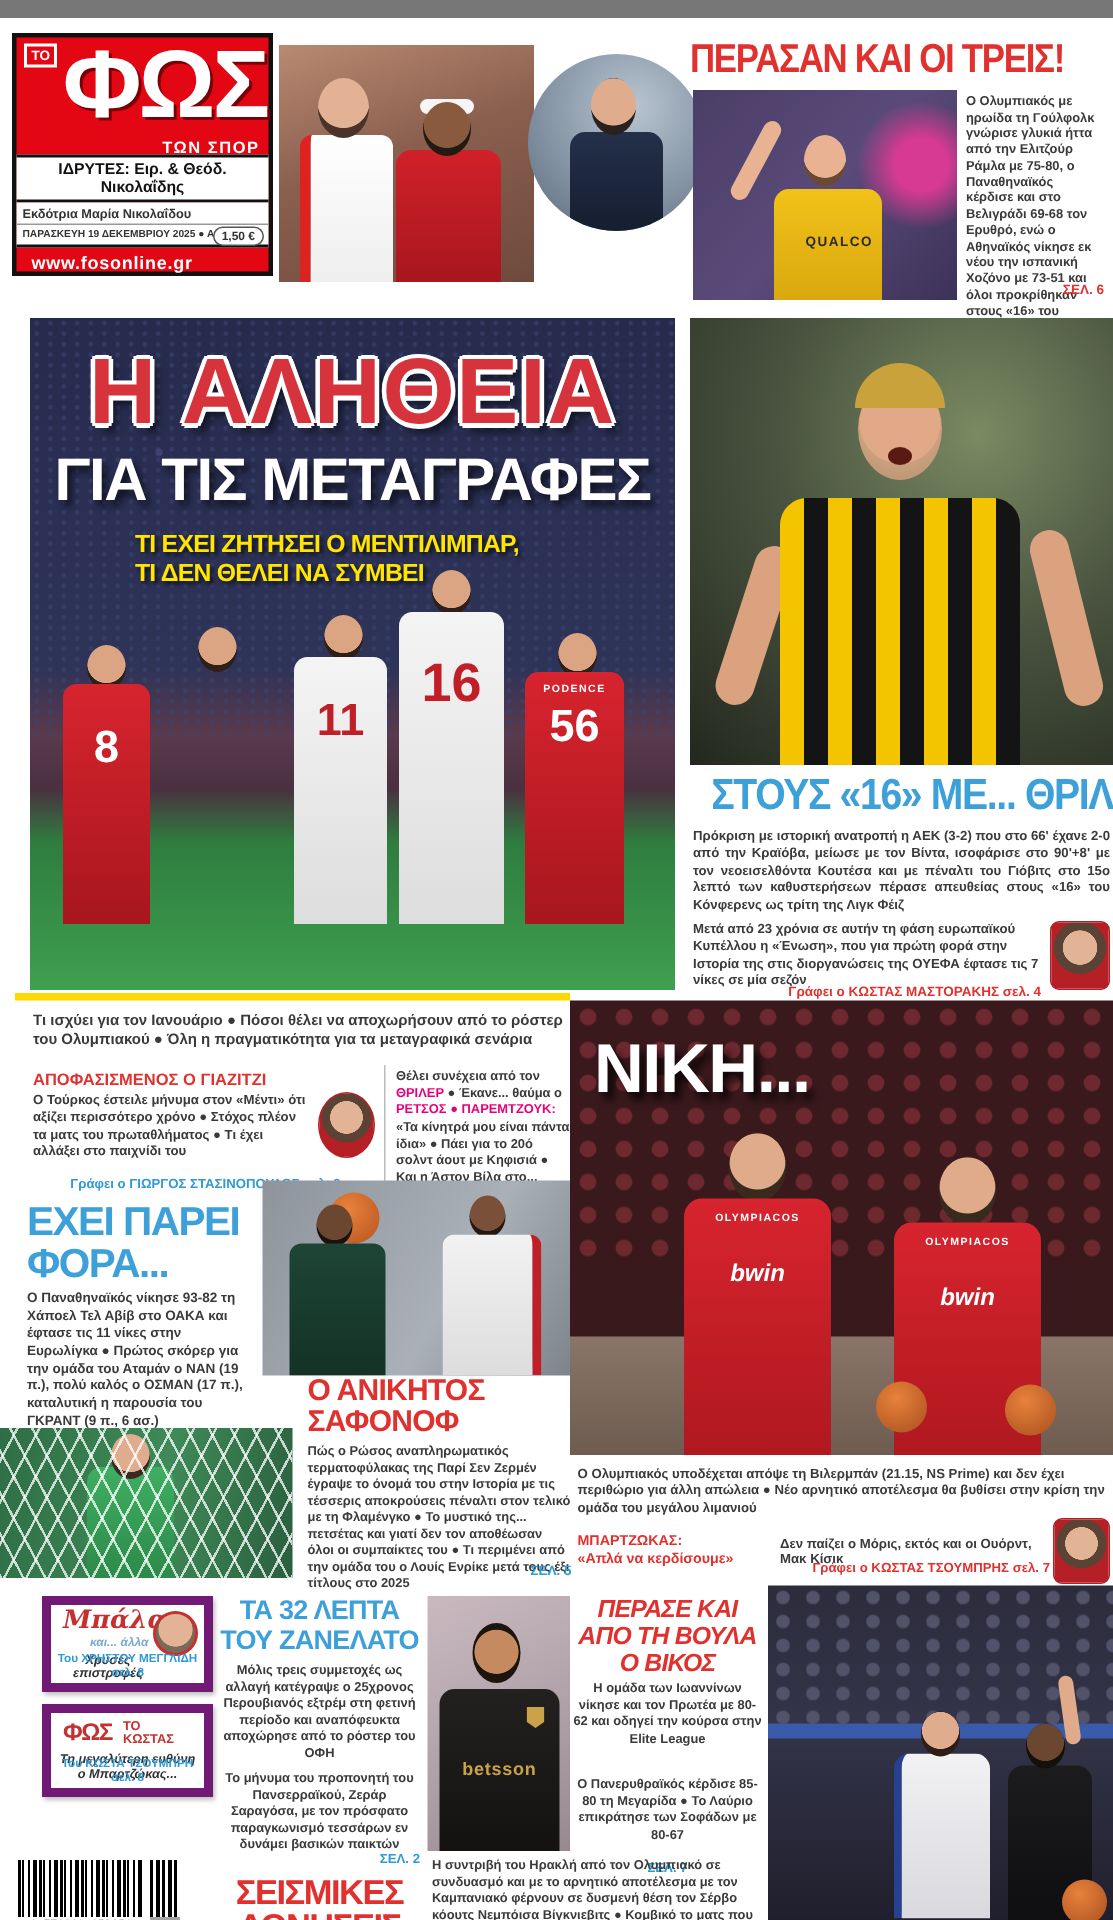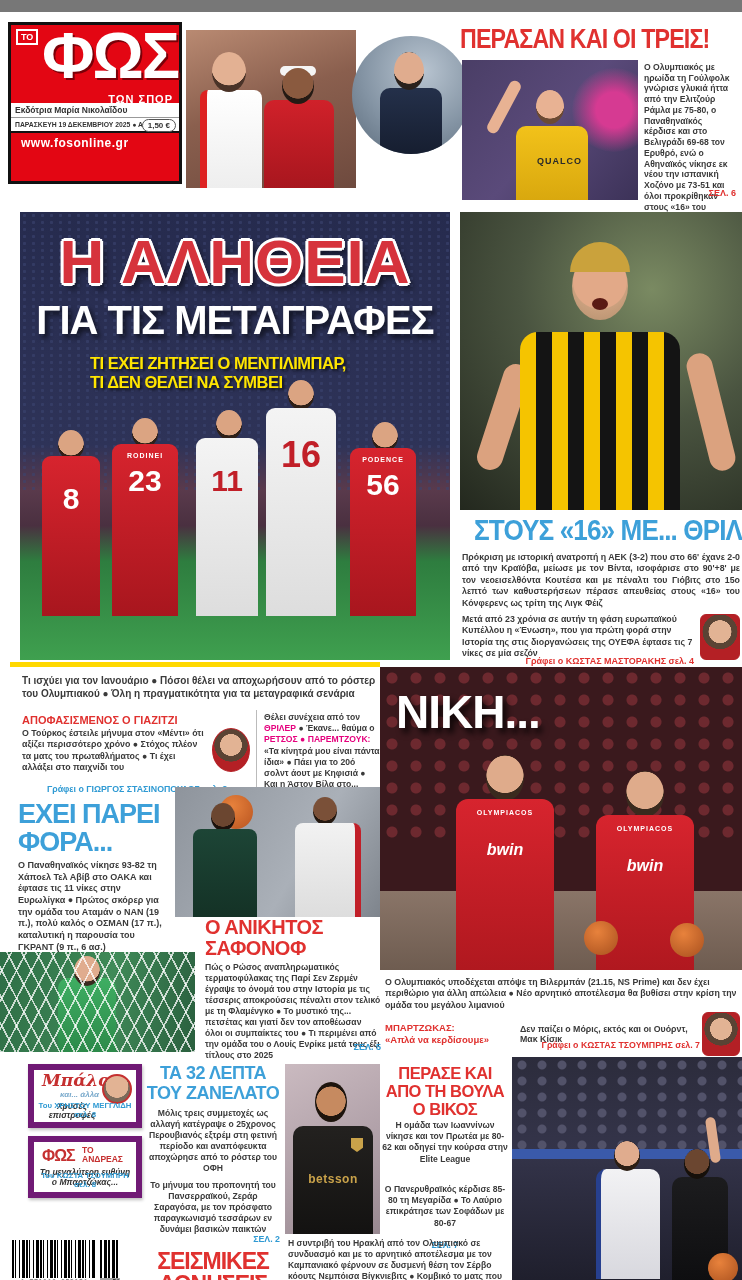--- a/index.html
+++ b/index.html
@@ -156,21 +156,21 @@
   .zan-p1 { left:146px; top:1096px; width:134px; text-align:center; font-size:8.6px; font-weight:bold; color:#3a3a3a; line-height:1.28; }
   .zan-p2 { left:146px; top:1168px; width:134px; text-align:center; font-size:8.6px; font-weight:bold; color:#3a3a3a; line-height:1.28; }
   .zan-sel { left:146px; top:1222px; width:134px; text-align:right; font-size:8.8px; font-weight:bold; color:#2f9ad3; }
   .ph-bets { left:285px; top:1052px; width:95px; height:170px; background:linear-gradient(150deg,#cabac0,#b0a0a8 55%,#988890); }
   .ph-bets .torso { position:absolute; left:8px; top:62px; width:80px; height:108px; border-radius:10px 10px 0 0; background:linear-gradient(#23211f,#131211); }
   .ph-bets .brand { position:absolute; left:8px; top:108px; width:80px; text-align:center; color:#c9a24a; font-weight:bold; font-size:12px; letter-spacing:0.5px; }
   .ph-bets .crest { position:absolute; left:66px; top:74px; width:12px; height:14px; background:#c9a24a; clip-path:polygon(0 0,100% 0,100% 70%,50% 100%,0 70%); }
   .ph-bets .headz { position:absolute; left:30px; top:18px; width:32px; height:40px; border-radius:50%; background:radial-gradient(circle at 50% 48%,#c68a60 55%,#1d140d 57%); }
 
   
-  .vik-h { left:382px; top:1052px; width:126px; text-align:center; font-size:16.5px; font-weight:bold; color:#e0312f; line-height:1.1; letter-spacing:-0.5px; }
+  .vik-h { left:382px; top:1052px; width:126px; text-align:center; font-size:16.5px; font-weight:bold; color:#e0312f; line-height:1.1; letter-spacing:-0.5px;font-style:italic; }
   .vik-p1 { left:382px; top:1108px; width:126px; text-align:center; font-size:8.6px; font-weight:bold; color:#3a3a3a; line-height:1.3; }
   .vik-p2 { left:382px; top:1172px; width:126px; text-align:center; font-size:8.6px; font-weight:bold; color:#3a3a3a; line-height:1.3; }
   .vik-sel { left:382px; top:1228px; width:126px; text-align:center; font-size:8.8px; font-weight:bold; color:#2f9ad3; }
   .ph-hoop { left:512px; top:1045px; width:230px; height:235px; background:linear-gradient(#2c2c3c 0%,#34344a 40%,#1d1d2a 100%); }
   .ph-hoop .rail { position:absolute; left:0; top:92px; width:100%; height:10px; background:#3a5aaa; }
   .ph-hoop .crowd { position:absolute; inset:0; height:95px; background-image:radial-gradient(circle,#56566e 4px,transparent 5px); background-size:20px 16px; opacity:.9; }
   .ph-hoop .pw { position:absolute; left:84px; top:112px; width:64px; height:110px; border-radius:10px 10px 0 0; background:linear-gradient(#f2f2f4,#d8d8de); border-left:5px solid #27408f; }
   .ph-hoop .pb { position:absolute; left:160px; top:120px; width:56px; height:112px; border-radius:10px 10px 0 0; background:linear-gradient(#1c1c1e,#0d0d0f); }
   .ph-hoop .hw { position:absolute; left:102px; top:84px; width:26px; height:30px; border-radius:50%; background:radial-gradient(circle at 50% 42%,#e0ac8e 56%,#2c1e14 58%); }
   .ph-hoop .hb { position:absolute; left:172px; top:92px; width:26px; height:30px; border-radius:50%; background:radial-gradient(circle at 50% 42%,#6b4630 56%,#16100a 58%); }
@@ -185,20 +185,21 @@
 <body>
 
 <div id="page">
 
   <div class="abs masthead">
     <div class="mast-logo">
       <span class="mast-to">ΤΟ</span>
       <div class="mast-fos">ΦΩΣ</div>
       <div class="mast-tonspor">ΤΩΝ ΣΠΟΡ</div>
     </div>
+    <div class="mast-founders">ΙΔΡΥΤΕΣ: Ειρ. &amp; Θεόδ. Νικολαΐδης</div>
     <div class="mast-pub">Εκδότρια Μαρία Νικολαΐδου</div>
     <div class="mast-date">
       <span>ΠΑΡΑΣΚΕΥΗ 19 ΔΕΚΕΜΒΡΙΟΥ 2025 ● Α.Φ. 16852</span>
       <span class="price">1,50 €</span>
     </div>
     <div class="mast-web">www.fosonline.gr</div>
   </div>
 
   <div class="photo ph-women">
     <div class="jersey-w"></div>
@@ -229,24 +230,20 @@
     <div class="mh2">ΓΙΑ ΤΙΣ ΜΕΤΑΓΡΑΦΕΣ</div>
     <div class="msub">
       <div>ΤΙ ΕΧΕΙ ΖΗΤΗΣΕΙ Ο ΜΕΝΤΙΛΙΜΠΑΡ,</div>
       <div>ΤΙ ΔΕΝ ΘΕΛΕΙ ΝΑ ΣΥΜΒΕΙ</div>
     </div>
     <div class="phead" style="left:38px; top:218px;"></div>
     <div class="player p-red" style="left:22px; top:244px; width:58px; height:160px;">
       <div class="num">8</div>
     </div>
     <div class="phead" style="left:112px; top:206px;"></div>
-    <div class="player p-red" style="left:92px; top:232px; width:66px; height:172px;">
-      <div class="pname">RODINEI</div>
-      <div class="num" style="top:20px;">23</div>
-    </div>
     <div class="phead" style="left:196px; top:198px;"></div>
     <div class="player p-white" style="left:176px; top:226px; width:62px; height:178px;">
       <div class="num">11</div>
     </div>
     <div class="phead" style="left:268px; top:168px;"></div>
     <div class="player p-white" style="left:246px; top:196px; width:70px; height:208px;">
       <div class="num" style="font-size:36px;">16</div>
     </div>
     <div class="phead" style="left:352px; top:210px;"></div>
     <div class="player p-red" style="left:330px; top:236px; width:66px; height:168px;">
@@ -344,21 +341,21 @@
     <div class="bx1-title">
       <div>Χρυσές</div>
       <div>επιστροφές</div>
     </div>
     <div class="bx1-byl">Του ΧΡΗΣΤΟΥ ΜΕΓΓΛΙΔΗ σελ. 8</div>
   </div>
   <div class="abs colbox box2">
     <div class="bx2-fos">ΦΩΣ</div>
     <div class="bx2-to">
       <div>ΤΟ</div>
-      <div>ΑΝΔΡΕΑΣ</div>
+      <div>ΚΩΣΤΑΣ</div>
     </div>
     <div class="bx2-title">
       <div>Τη μεγαλύτερη ευθύνη</div>
       <div>ο Μπαρτζώκας...</div>
     </div>
     <div class="bx2-byl">Του ΚΩΣΤΑ ΤΣΟΥΜΠΡΗ σελ. 8</div>
   </div>
   <div class="abs barcode"></div>
   <div class="abs barcode2"></div>
   <div class="abs bc-digits">9 771108 852150</div>

